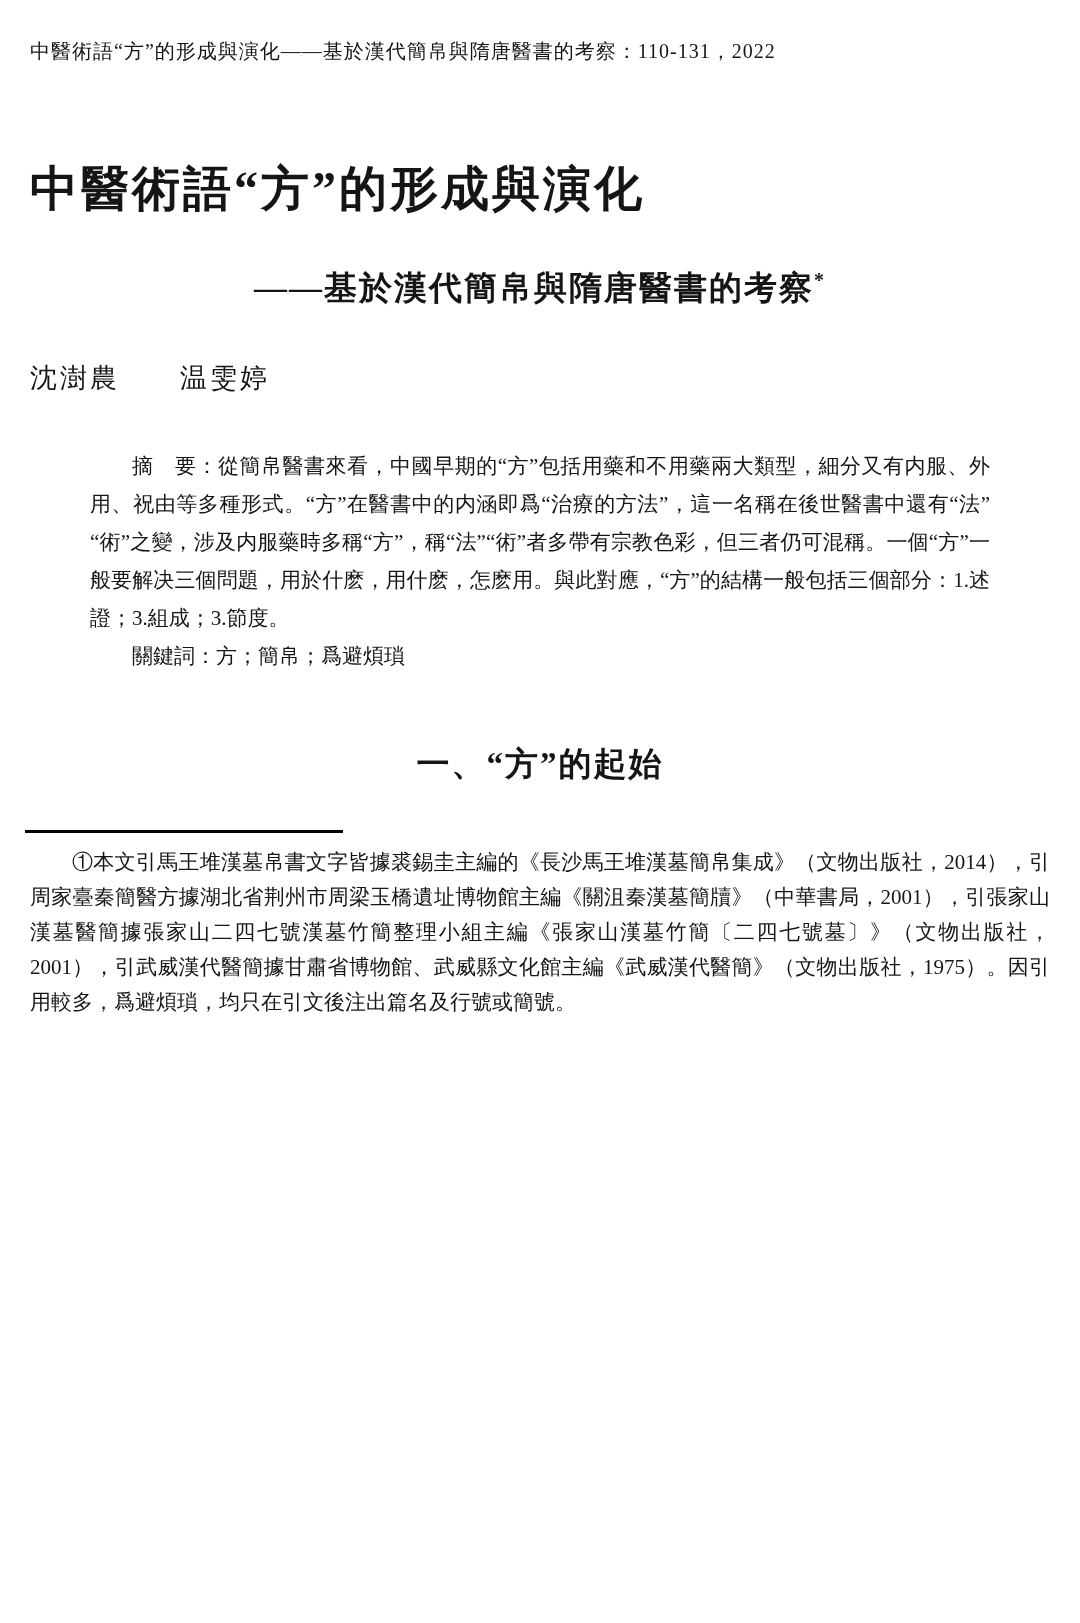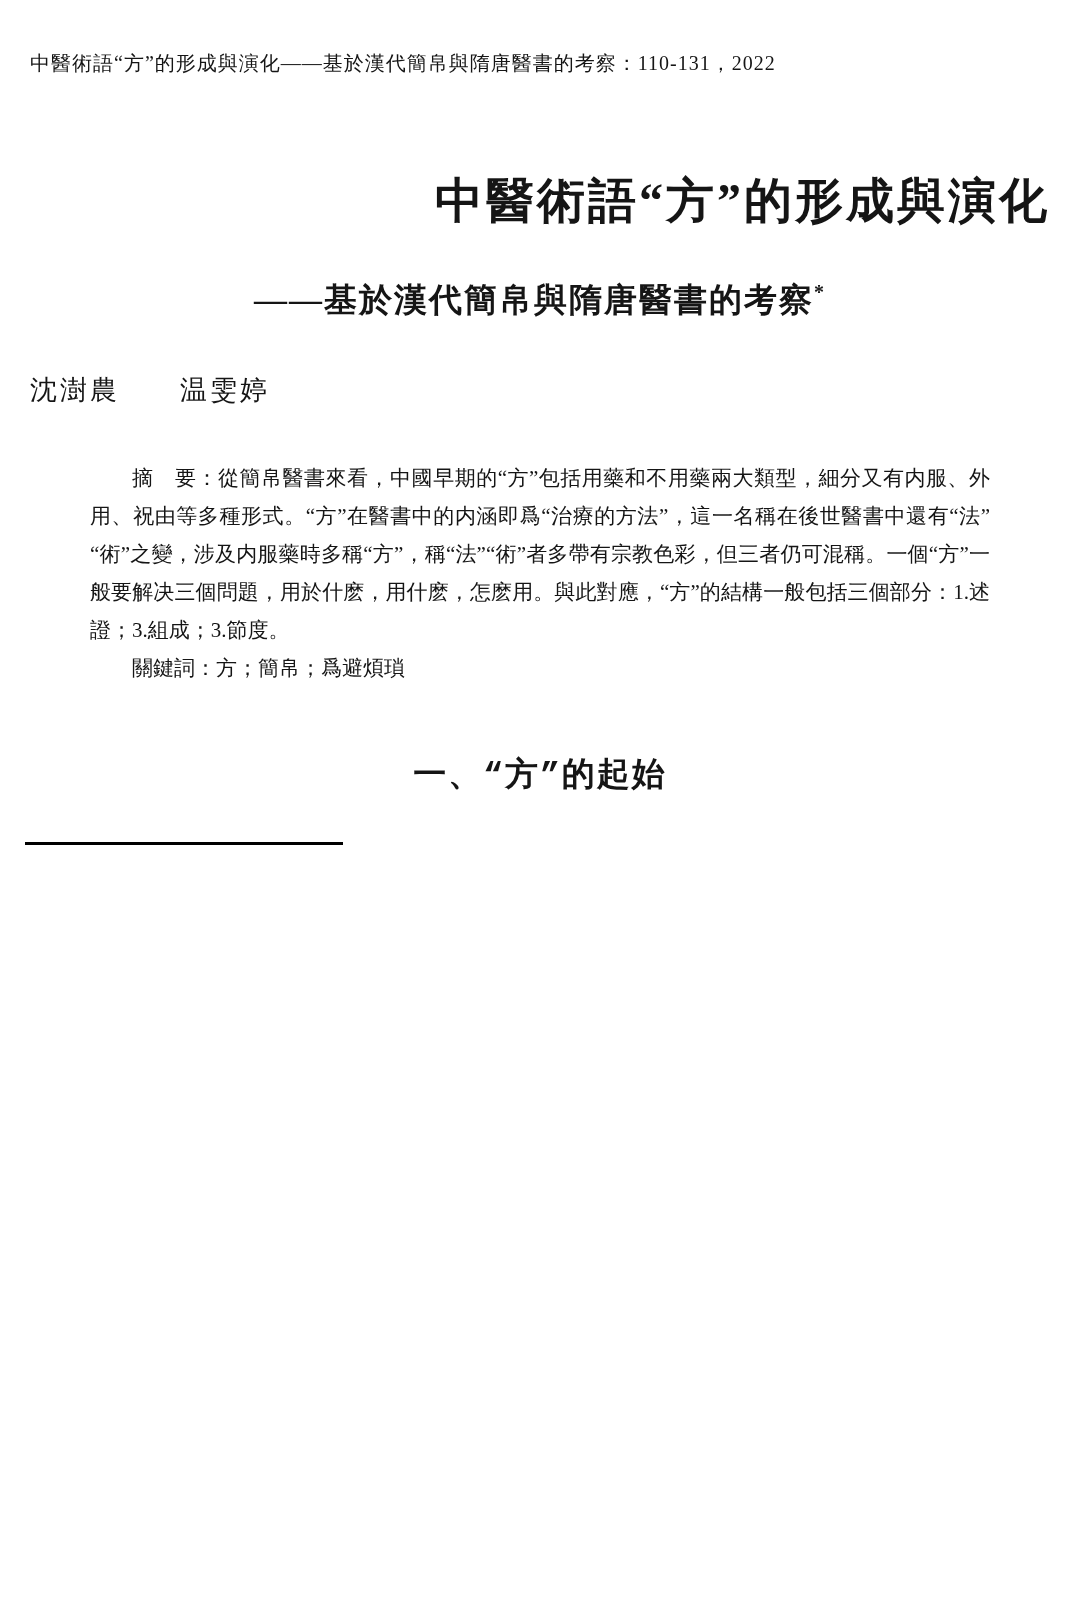--- a/index.html
+++ b/index.html
@@ -4,40 +4,40 @@
 <style>
   html, body {
     margin: 0;
     padding: 0;
     background: #ffffff;
   }
   .page {
     position: relative;
     width: 1080px;
     height: 1378px;
-    margin: 12px auto;
+    margin: 0 auto;
     box-sizing: border-box;
     padding: 38px 30px 0 30px;
     background: #ffffff;
     color: #151515;
     font-family: "Liberation Serif", "DejaVu Serif", serif;
     overflow: hidden;
   }
   .running-header {
     font-size: 20px;
     line-height: 26px;
     letter-spacing: 1px;
     text-align: left;
   }
   .article-title {
     margin-top: 96px;
     font-size: 48px;
     font-weight: bold;
     letter-spacing: 3px;
-    text-align: right;
+    text-align: left;
     line-height: 1.2;
   }
   .article-subtitle {
     margin-top: 50px;
     font-size: 33px;
     font-weight: bold;
     letter-spacing: 2px;
     text-align: center;
     line-height: 1.2;
   }
@@ -72,21 +72,21 @@
     font-size: 27px;
     line-height: 40px;
     text-align: justify;
   }
   .body-block p {
     margin: 0;
     text-indent: 2em;
   }
   .section-heading {
     margin-top: 70px;
-    font-family: Liberation Mono, monospace;
+    font-family: Liberation Serif, serif;
     font-weight: bold;
     font-size: 33px;
     letter-spacing: 2px;
     text-align: center;
     line-height: 1.2;
   }
   .para-after-heading {
     margin-top: 38px;
     font-size: 27px;
     line-height: 40px;
@@ -132,15 +132,16 @@
     <p class="abstract-main"><span class="bold-label">關鍵詞：</span><span>方；簡帛；爲避煩瑣</span></p>
   </div>
 
 
   <h2 class="section-heading">一、“方”的起始</h2>
 
 
   <div class="footnote-rule"></div>
 
   <div class="footnotes">
+    <p>①本文引馬王堆漢墓帛書文字皆據裘錫圭主編的《長沙馬王堆漢墓簡帛集成》（文物出版社，2014），引周家臺秦簡醫方據湖北省荆州市周梁玉橋遺址博物館主編《關沮秦漢墓簡牘》（中華書局，2001），引張家山漢墓醫簡據張家山二四七號漢墓竹簡整理小組主編《張家山漢墓竹簡〔二四七號墓〕》（文物出版社，2001），引武威漢代醫簡據甘肅省博物館、武威縣文化館主編《武威漢代醫簡》（文物出版社，1975）。因引用較多，爲避煩瑣，均只在引文後注出篇名及行號或簡號。</p>
   </div>
 
 </div>
 
 </body></html>

